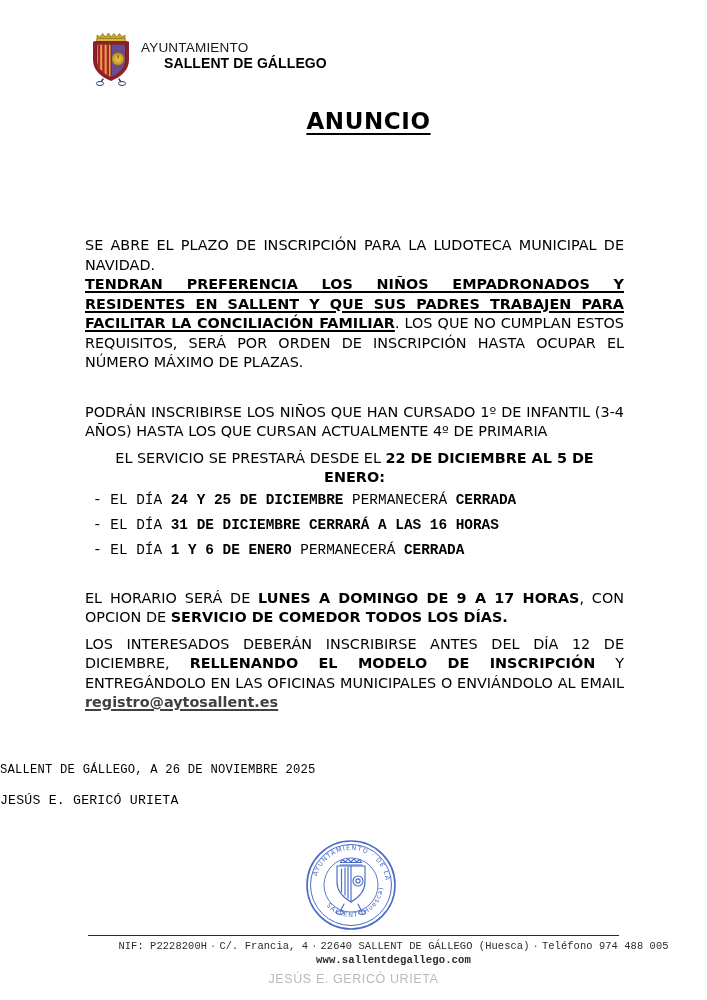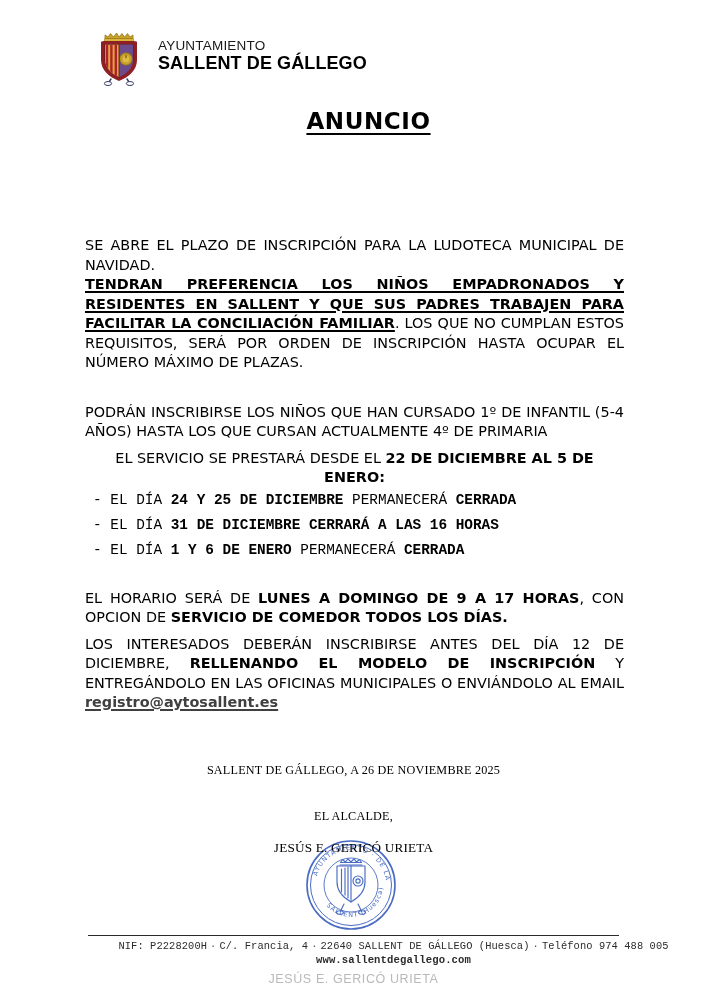--- a/index.html
+++ b/index.html
@@ -19,25 +19,25 @@
   .page {
     position: relative;
     width: 707px;
     height: 1000px;
     box-sizing: border-box;
   }
 
   
   .header {
     position: absolute;
-    left: 96px;
+    left: 88px;
     top: 26px;
     display: flex;
     align-items: center;
-    gap: 16px;
+    gap: 7px;
   }
   .crest {
     width: 46px;
     height: 60px;
     position: relative;
     flex: 0 0 auto;
   }
   .crest svg { display: block; }
   .brand {
     display: flex;
@@ -47,25 +47,26 @@
   }
   .brand-line1 {
     font-family: "Liberation Sans", sans-serif;
     font-size: 13.5px;
     letter-spacing: 0.2px;
     color: #1a1a1a;
     font-weight: 400;
   }
   .brand-line2 {
     font-family: "Liberation Sans", sans-serif;
-    font-size: 18px;
+    font-size: 14px;
     letter-spacing: 0.1px;
     color: #000000;
     font-weight: 700;
     margin-top: 1px;
+    margin-left: 23px;
   }
 
   
   .doc-title {
     position: absolute;
     left: 15px;
     top: 108px;
     width: 707px;
     text-align: center;
     font-family: "DejaVu Sans", sans-serif;
@@ -140,22 +141,21 @@
     text-underline-offset: 2px;
     text-decoration-thickness: 1.6px;
   }
 
   
   .sig-block {
     position: absolute;
     left: 0;
     top: 763px;
     width: 707px;
-    text-align: center;
-    font-family: Liberation Serif, serif;
+    font-family: Liberation Mono, monospace;
   }
   .sig-place {
     font-size: 12.2px;
     letter-spacing: 0.2px;
   }
   .sig-role {
     font-size: 12.2px;
     margin-top: 31px;
     letter-spacing: 0.2px;
   }
@@ -278,21 +278,21 @@
       <span>SE ABRE EL PLAZO DE INSCRIPCIÓN PARA LA LUDOTECA MUNICIPAL DE NAVIDAD.</span>
     </p>
 
     <p class="para">
       <span class="u-bold">TENDRAN PREFERENCIA LOS NIÑOS EMPADRONADOS Y RESIDENTES EN SALLENT Y QUE SUS PADRES TRABAJEN PARA FACILITAR LA CONCILIACIÓN FAMILIAR</span><span>. LOS QUE NO CUMPLAN ESTOS REQUISITOS, SERÁ POR ORDEN DE INSCRIPCIÓN HASTA OCUPAR EL NÚMERO MÁXIMO DE PLAZAS.</span>
     </p>
 
     <div class="gap-xl"></div>
 
     <p class="para">
-      <span>PODRÁN INSCRIBIRSE LOS NIÑOS QUE HAN CURSADO 1º DE INFANTIL (5-4 AÑOS) HASTA LOS QUE CURSAN ACTUALMENTE 4º DE PRIMARIA</span>
+      <span>PODRÁN INSCRIBIRSE LOS NIÑOS QUE HAN CURSADO 1º DE INFANTIL (3-4 AÑOS) HASTA LOS QUE CURSAN ACTUALMENTE 4º DE PRIMARIA</span>
     </p>
 
     <div class="gap-sm"></div>
 
     <p class="para nojust">
       <span>EL SERVICIO SE PRESTARÁ DESDE EL </span><b>22 DE DICIEMBRE AL 5 DE ENERO:</b>
     </p>
 
     <ul class="daylist">
       <li>
@@ -314,21 +314,20 @@
 
     <div class="gap-sm"></div>
 
     <p class="para">
       <span>LOS INTERESADOS DEBERÁN INSCRIBIRSE ANTES DEL DÍA 12 DE DICIEMBRE, </span><b>RELLENANDO EL MODELO DE INSCRIPCIÓN</b><span> Y ENTREGÁNDOLO EN LAS OFICINAS MUNICIPALES O ENVIÁNDOLO AL EMAIL </span><a class="email-link" href="#">registro@aytosallent.es</a>
     </p>
   </div>
 
   <div class="sig-block">
     <div class="sig-place">SALLENT DE GÁLLEGO, A 26 DE NOVIEMBRE 2025</div>
-    <div class="sig-role">EL ALCALDE,</div>
     <div class="sig-name">JESÚS E. GERICÓ URIETA</div>
   </div>
 
   <div class="seal">
     <svg width="94" height="94" viewBox="0 0 94 94" xmlns="http://www.w3.org/2000/svg">
       <defs>
         <path id="sealTop" d="M 12,47 A 35,35 0 0 1 82,47"></path>
         <path id="sealBot" d="M 15,47 A 32,32 0 0 0 79,47"></path>
       </defs>
       <circle cx="47" cy="47" r="44" fill="none" stroke="#3a5fbf" stroke-width="1.6"></circle>

